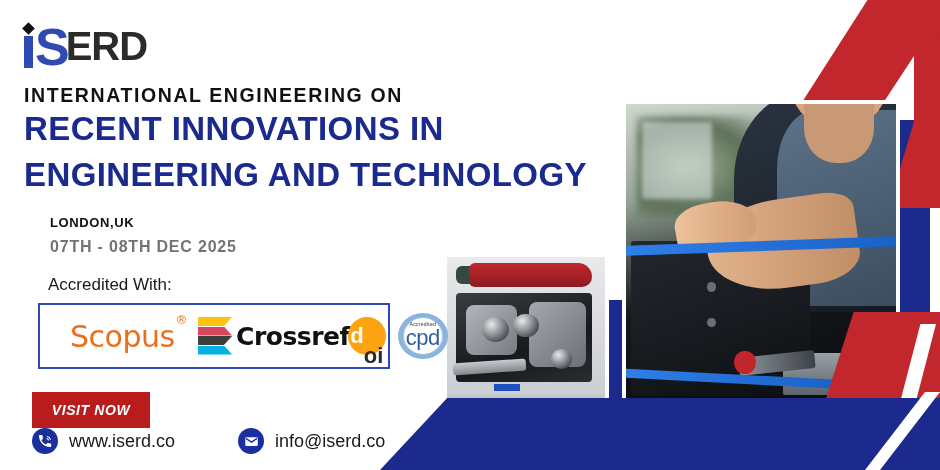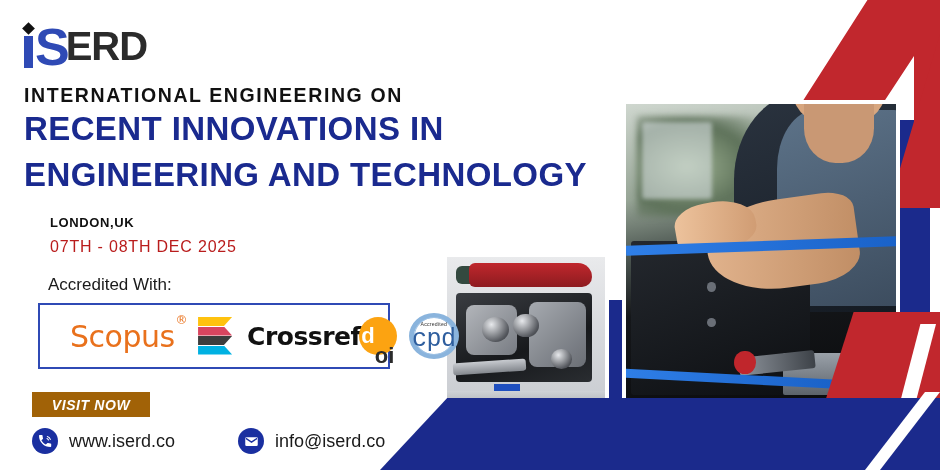--- a/index.html
+++ b/index.html
@@ -98,21 +98,21 @@
     white-space:nowrap;
   }
 
   
   .place{
     position:absolute;left:50px;top:215px;
     font-size:13px;font-weight:bold;color:#111;letter-spacing:0.6px;
   }
   .date{
     position:absolute;left:50px;top:238px;
-    font-size:16px;font-weight:normal;color:#b91c1c;letter-spacing:0.8px;
+    font-size:16px;font-weight:bold;color:#737373;letter-spacing:0.8px;
   }
   .assoc-label{
     position:absolute;left:48px;top:275px;
     font-size:17px;color:#1a1a1a;font-weight:normal;
   }
 
   
   .assoc-box{
     position:absolute;left:38px;top:303px;width:348px;height:62px;
     border:2px solid #2F4AB5;background:#fff;
@@ -127,21 +127,21 @@
   .crossmark{
     width:34px;height:38px;margin-left:12px;position:relative;flex:none;
   }
   .crossmark span{position:absolute;left:0;width:34px;height:9px;}
   .cm1{top:0;background:#FFC20E;clip-path:polygon(0 0,100% 0,76% 100%,0 100%);}
   .cm2{top:9.5px;background:#D9455F;clip-path:polygon(0 0,76% 0,100% 100%,0 100%);}
   .cm3{top:19px;background:#3D3D3D;clip-path:polygon(0 0,100% 0,76% 100%,0 100%);}
   .cm4{top:28.5px;background:#00B1E2;clip-path:polygon(0 0,76% 0,100% 100%,0 100%);}
 
   .crossref-text{
-    font-size:25px;font-weight:bold;color:#111;margin-left:15px;letter-spacing:-0.5px;
+    font-size:25px;font-weight:bold;color:#111;margin-left:4px;letter-spacing:-0.5px;
     font-family:"DejaVu Sans",sans-serif;
   }
   .doi{
     width:38px;height:38px;border-radius:50%;background:#FCA311;
     display:flex;align-items:center;justify-content:center;margin-left:-2px;flex:none;
   }
   .doi-d{font-size:22px;font-weight:bold;color:#fff;line-height:1;}
   .doi-oi{font-size:22px;font-weight:bold;color:#2B2B2B;line-height:1;margin-top:40px;}
 
   .cpd{
@@ -155,28 +155,28 @@
   .cpd-ring2{
     position:absolute;left:5px;top:4px;right:5px;bottom:4px;border-radius:50%;
     border:1.5px solid #9FC2E4;
   }
   .cpd-acc{
     position:absolute;top:8px;left:0;width:100%;text-align:center;
     font-size:5.2px;color:#333;letter-spacing:0.2px;
   }
   .cpd-text{
     position:absolute;top:14px;left:0;width:100%;text-align:center;
-    font-size:25px;color:#2E5E9E;line-height:1;letter-spacing:-0.5px;
-    font-family:Liberation Mono, monospace;
+    font-size:22px;color:#2E5E9E;line-height:1;letter-spacing:-0.5px;
+    font-family:Liberation Sans, sans-serif;
   }
 
   
   .visit-btn{
-    position:absolute;left:32px;top:392px;width:118px;height:25px;
-    background:#a16207;color:#fff;
+    position:absolute;left:32px;top:392px;width:118px;height:36px;
+    background:#b91c1c;color:#fff;
     display:flex;align-items:center;justify-content:center;
     font-size:14px;font-weight:bold;letter-spacing:0.6px;font-style:italic;
     cursor:pointer;
   }
 
   
   .contact{position:absolute;display:flex;align-items:center;cursor:pointer;}
   .contact-www{left:32px;top:428px;}
   .contact-mail{left:238px;top:428px;}
   .cicon{

